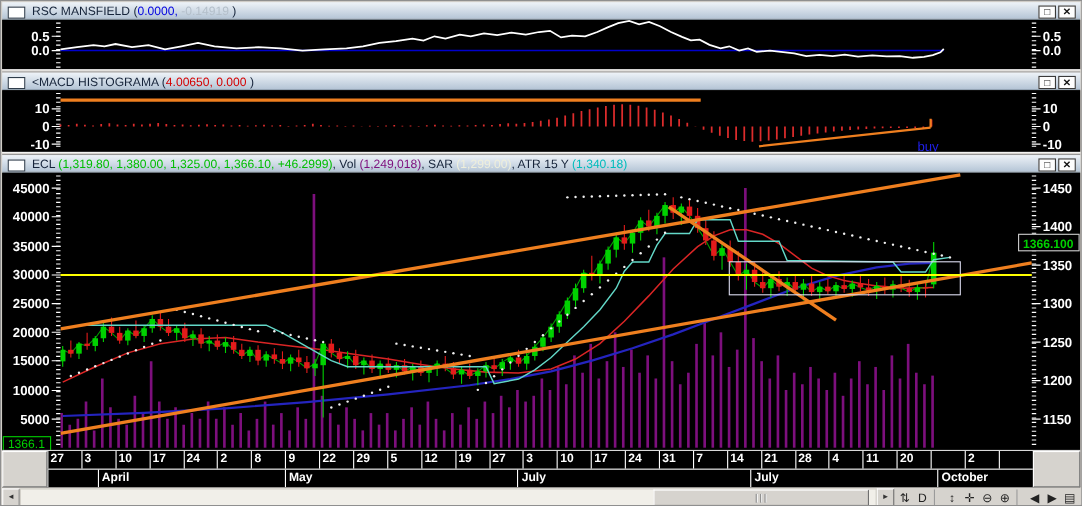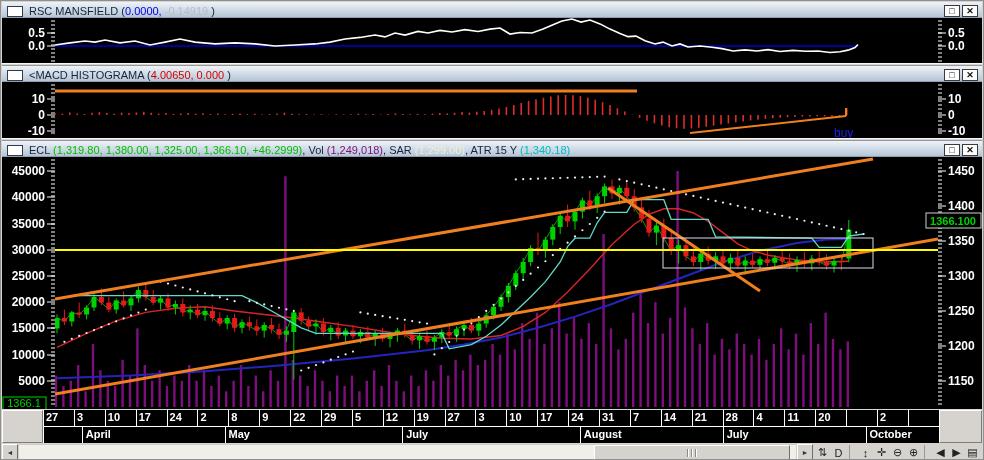--- a/index.html
+++ b/index.html
@@ -921,21 +921,20 @@
           <div class="wcell">20</div>
           <div class="wcell"></div>
           <div class="wcell">2</div>
           <div class="wcell"></div>
         </div>
       <div class="mrow" id="month-row">
           <div class="mcell" style="flex-grow: 1;"></div>
           <div class="mcell" style="flex-grow: 4;">April</div>
           <div class="mcell" style="flex-grow: 5;">May</div>
           <div class="mcell" style="flex-grow: 5;">July</div>
-          <div class="mcell" style="flex-grow: 4;">August</div>
           <div class="mcell" style="flex-grow: 4;">July</div>
           <div class="mcell" style="flex-grow: 2;">October</div>
         </div>
     </div>
     <div class="corner right"></div>
   </div>
 
   <div class="hscroll">
     <button class="sb-btn">◄</button>
     <div class="sb-track">

